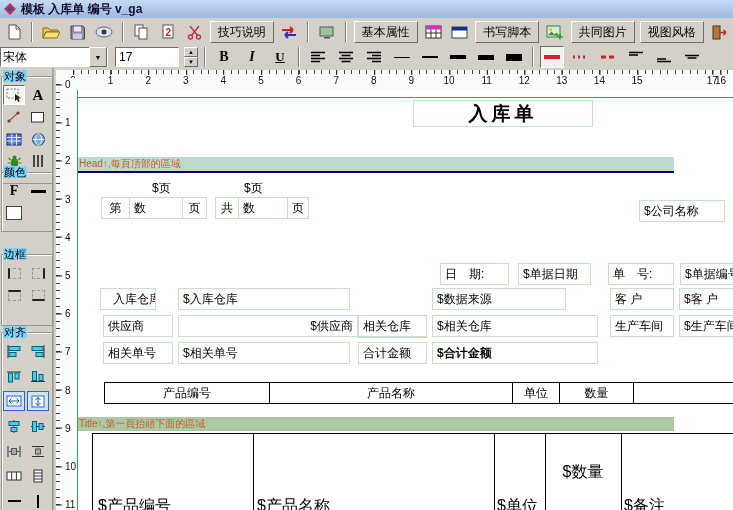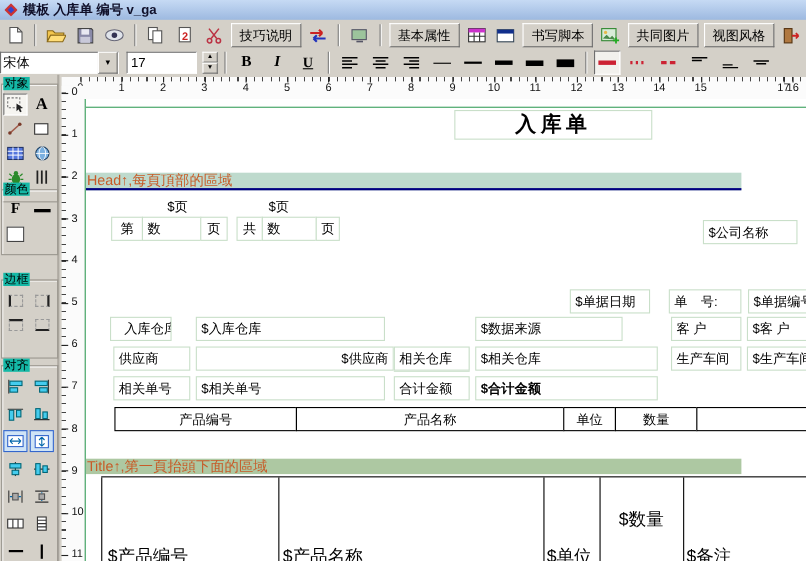--- a/index.html
+++ b/index.html
@@ -38,21 +38,21 @@
   .fmt.b{font-weight:bold;font-size:14px;}
   .fmt.i{font-style:italic;font-size:14px;font-weight:bold;}
   .fmt.u{text-decoration:underline;font-size:13px;font-weight:bold;}
   .lw{display:block;background:#000;width:16px;}
   .redln{display:block;background:#cc2233;}
 
   
   .panel{position:absolute;left:0;top:68px;width:54px;height:442px;background:#d4d0c8;
          border-right:2px solid #aeaaa2;box-sizing:border-box;}
   .pgroup{position:absolute;left:1px;width:50px;border:1px solid #9a968e;box-shadow:1px 1px 0 #fff inset;}
-  .pglabel{position:absolute;top:-7px;left:1px;background:#14b8a6;font-size:11px;padding:0 1px;line-height:12px;font-family:Liberation Serif, serif;}
+  .pglabel{position:absolute;top:-7px;left:1px;background:#7dd3fc;font-size:11px;padding:0 1px;line-height:12px;font-family:Liberation Serif, serif;}
   .pgrid{display:grid;grid-template-columns:24px 24px;justify-content:center;gap:2px 0;padding:8px 0 3px 0;}
   .palbtn{width:22px;height:20px;display:flex;align-items:center;justify-content:center;
           background:transparent;border:1px solid transparent;padding:0;}
   .palbtn.sel{border:1px solid #3366cc;background:#cfe4f6;}
   .palbtn.sunk{border:1px solid;border-color:#6e6e6e #fff #fff #6e6e6e;background:#f6f5f1;}
   .bic{width:13px;height:11px;border:1px dashed #999;box-sizing:border-box;}
   .bic.l{border-left:2px solid #222;}.bic.r{border-right:2px solid #222;}
   .bic.t{border-top:2px solid #222;}.bic.bb{border-bottom:2px solid #222;}
 
   
@@ -68,29 +68,29 @@
   .rnum.v{left:9px;transform:translateY(-50%);}
   .rnum.v::before{content:'';position:absolute;left:-9px;top:50%;height:1px;width:6px;background:#222;}
 
   
   .page{position:absolute;left:77px;top:90px;width:656px;height:420px;background:#fff;
         border-left:1px solid #3aa05c;overflow:hidden;}
   .gline{position:absolute;left:0;width:656px;height:1px;background:#3aa05c;}
   .gcell{position:absolute;height:22px;box-sizing:border-box;border:1px solid #c9dfc9;background:#fff;
          font-size:12px;line-height:20px;padding:0 4px;white-space:nowrap;overflow:hidden;}
   .gcell.ctr{text-align:center;padding:0;}
-  .band{position:absolute;left:0;width:596px;height:14px;font-size:13px;line-height:14px;
+  .band{position:absolute;left:0;width:596px;height:14px;font-size:10px;line-height:14px;
         color:#c75b28;padding-left:1px;box-sizing:border-box;white-space:nowrap;}
   .band.head{background:#bedacd;border-bottom:2px solid #000080;height:16px;}
   .band.title{background:#adc8a2;}
   .ftitle{position:absolute;box-sizing:border-box;border:1px solid #c9dfc9;background:#fff;
           text-align:center;font-weight:bold;font-size:19px;letter-spacing:4px;line-height:25px;}
   .ovf{position:absolute;font-size:12px;line-height:14px;white-space:nowrap;}
   .hcell{position:absolute;height:22px;box-sizing:border-box;border:1px solid #000;background:#fff;
-         text-align:center;line-height:20px;font-size:12px;}
+         text-align:center;line-height:20px;font-size:12px;margin-top:12px;}
   .dtable{position:absolute;left:14px;top:343px;width:642px;height:77px;border-top:1px solid #000;}
   .dvline{position:absolute;top:0;width:1px;height:77px;background:#000;}
   .dtxt{position:absolute;font-size:16px;white-space:nowrap;}
   svg{display:block;}
 </style>
 </head>
 <body>
 
 <div class="app">
 
@@ -581,20 +581,21 @@
 
     <div class="gcell ctr" style="left:23px;top:107px;width:29px;">第</div>
     <div class="gcell" style="left:51px;top:107px;width:54px;">数</div>
     <div class="gcell ctr" style="left:104px;top:107px;width:25px;">页</div>
     <div class="gcell ctr" style="left:137px;top:107px;width:24px;">共</div>
     <div class="gcell" style="left:160px;top:107px;width:50px;">数</div>
     <div class="gcell ctr" style="left:209px;top:107px;width:22px;">页</div>
 
     <div class="gcell" style="left:561px;top:110px;width:86px;">$公司名称</div>
 
+    <div class="gcell" style="left:362px;top:173px;width:69px;">日　期:</div>
     <div class="gcell" style="left:440px;top:173px;width:73px;">$单据日期</div>
     <div class="gcell" style="left:530px;top:173px;width:66px;">单　号:</div>
     <div class="gcell" style="left:602px;top:173px;width:76px;">$单据编号</div>
 
     <div class="gcell" style="left:22px;top:198px;width:56px;padding-left:12px;">入库仓库</div>
     <div class="gcell" style="left:100px;top:198px;width:172px;">$入库仓库</div>
     <div class="gcell" style="left:280px;top:198px;width:69px;margin-top:28px;">数据来源</div>
     <div class="gcell" style="left:354px;top:198px;width:134px;">$数据来源</div>
     <div class="gcell" style="left:532px;top:198px;width:64px;">客 户</div>
     <div class="gcell" style="left:601px;top:198px;width:80px;">$客 户</div>

